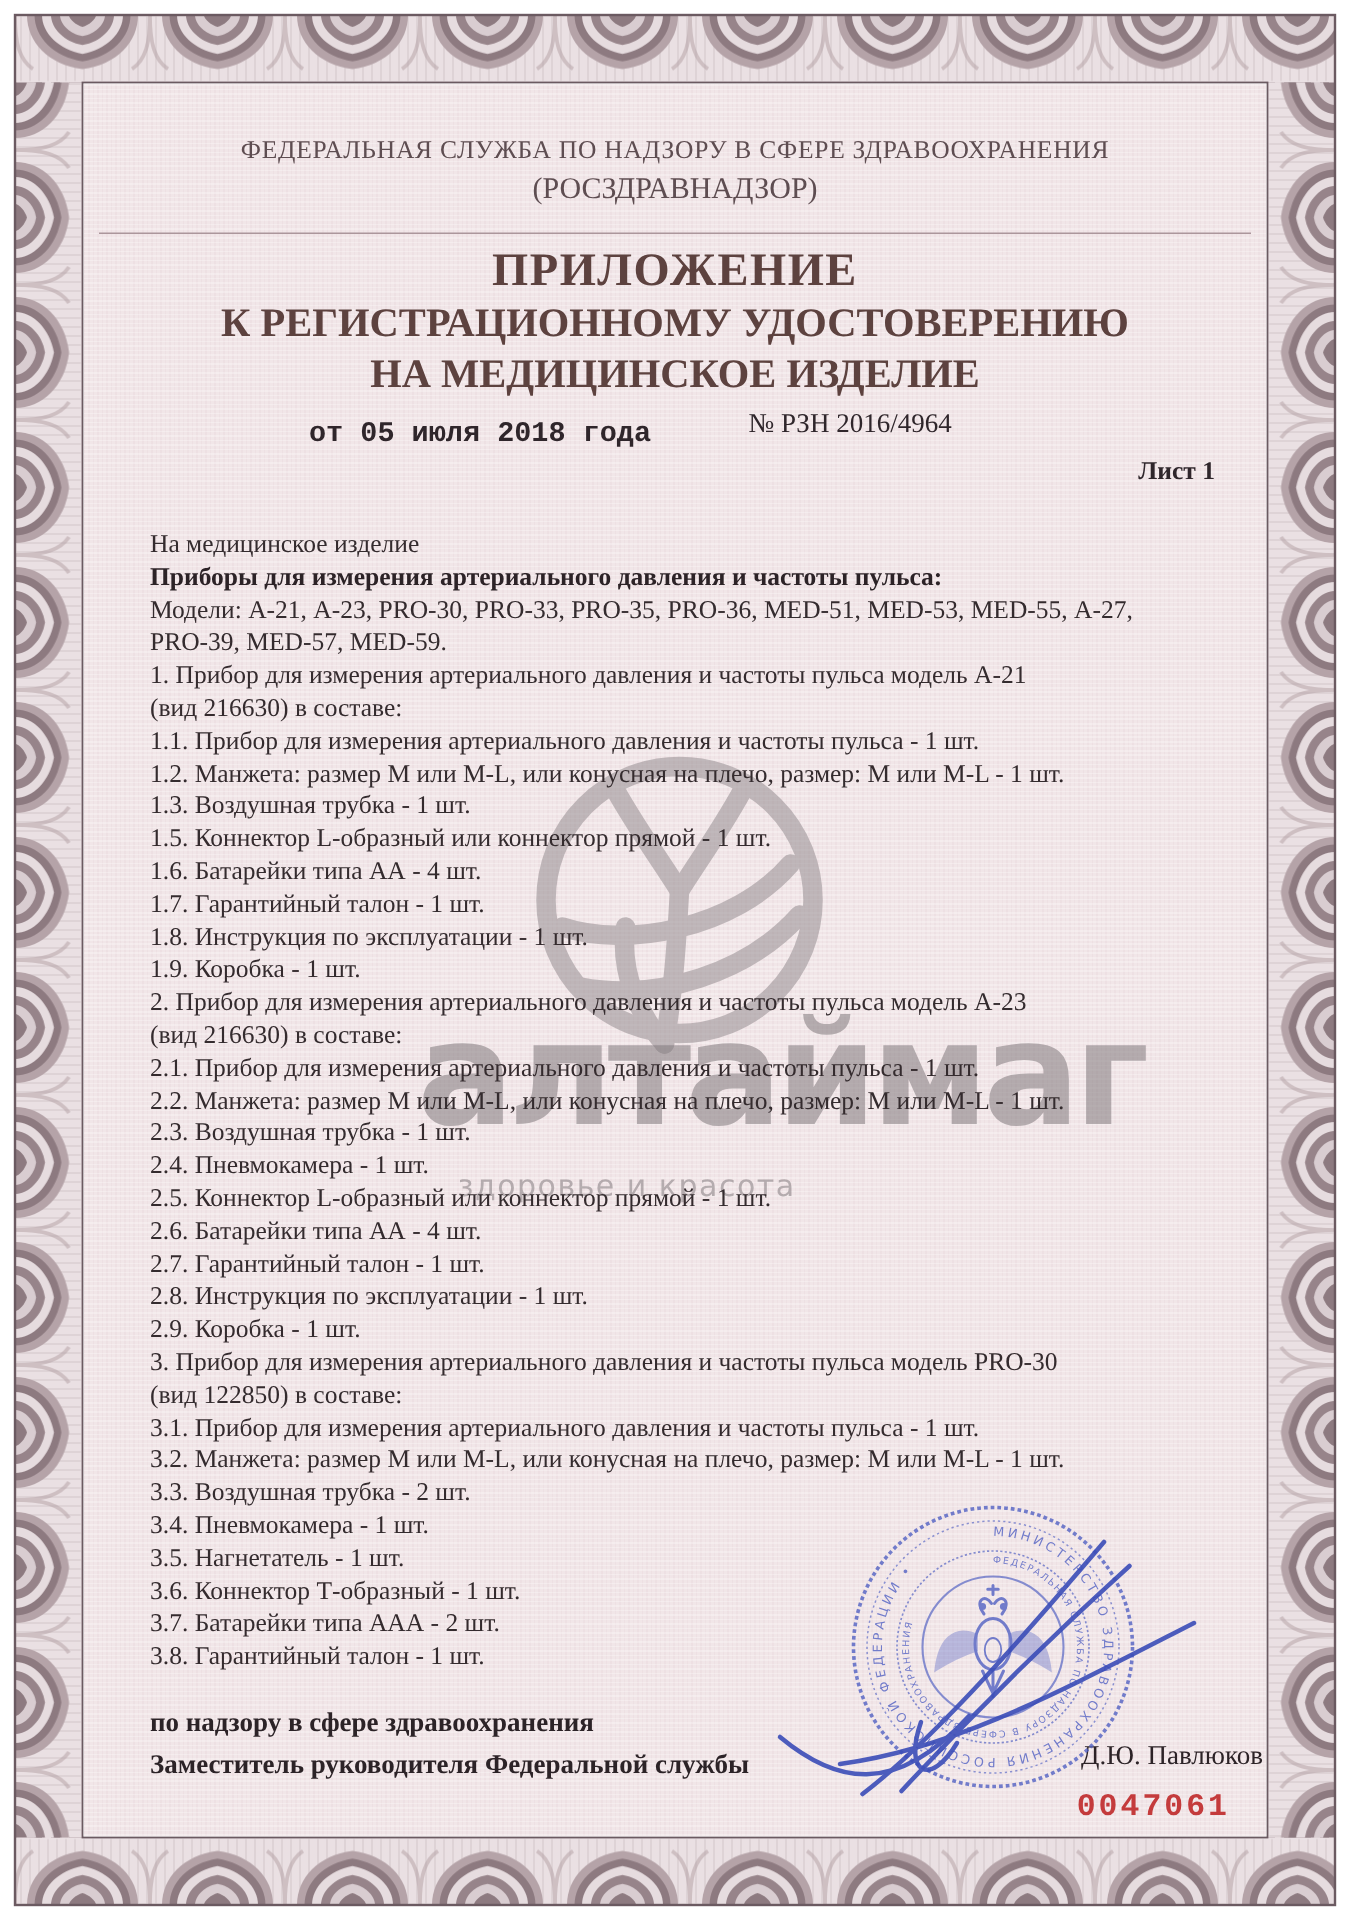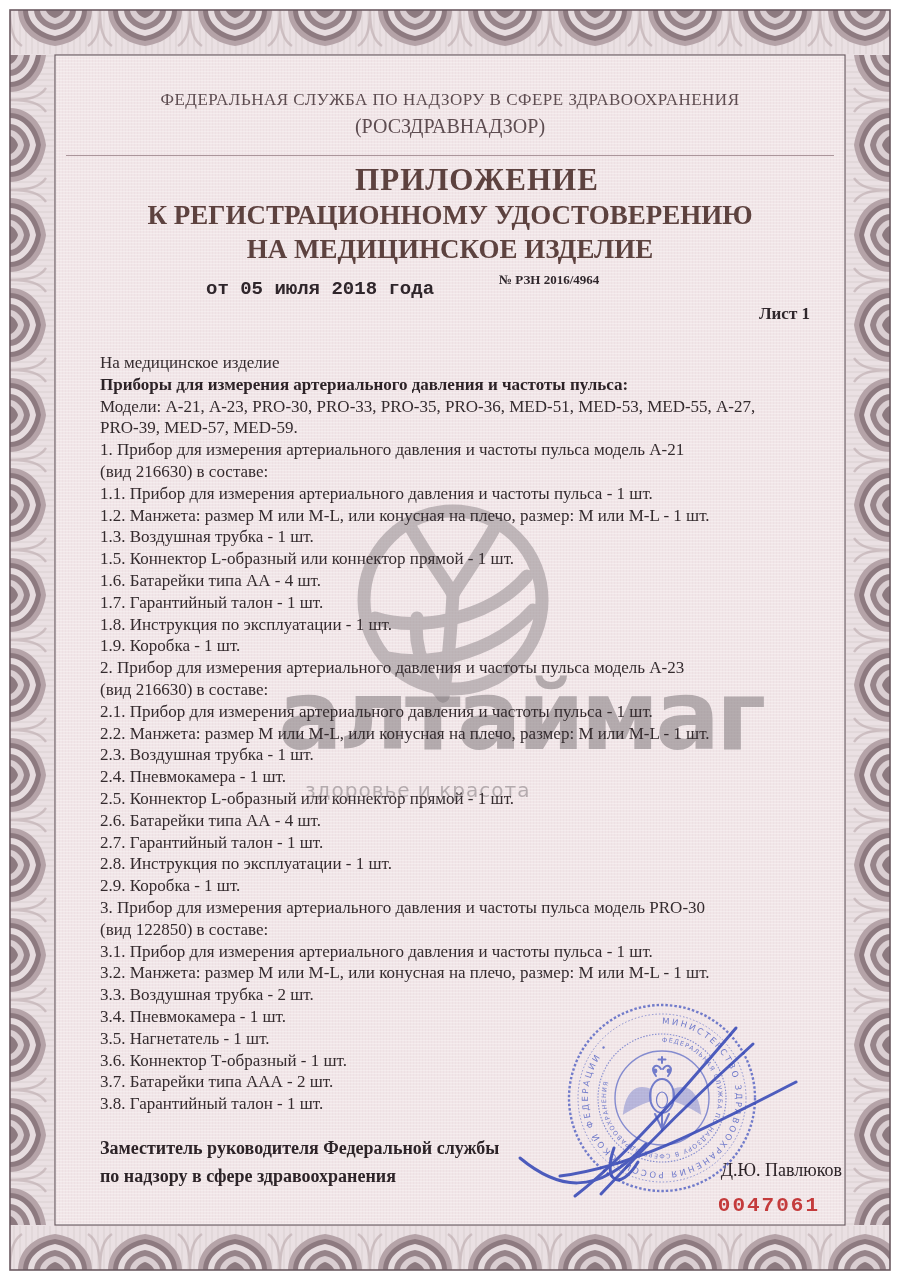--- a/index.html
+++ b/index.html
@@ -11,27 +11,27 @@
            repeating-linear-gradient(0deg, rgba(255,255,255,.28) 0 1px, rgba(255,255,255,0) 1px 3px),
            repeating-linear-gradient(90deg, rgba(225,203,209,.22) 0 1px, rgba(255,255,255,0) 1px 3px),
            #f1e6e8;}
   .layer-text{position:absolute;inset:0;z-index:2;}
   .watermark{position:absolute;inset:0;z-index:1;pointer-events:none;}
   .agency{position:absolute;top:34px;left:0;width:100%;text-align:center;color:#5e4d51;}
   .agency-1{font-size:17px;letter-spacing:.5px;}
   .agency-2{font-size:20px;margin-top:5px;}
   .divider{position:absolute;top:99px;left:10px;right:10px;height:0;border-top:1px solid #ab969b;}
   .t1{position:absolute;top:106px;left:0;width:100%;text-align:center;
-      font-size:31px;font-weight:bold;color:#5d423f;letter-spacing:1px;padding-left:27px;}
+      font-size:31px;font-weight:bold;color:#5d423f;letter-spacing:1px;}
   .t2{position:absolute;top:144px;left:0;width:100%;text-align:center;
       font-size:27px;font-weight:bold;color:#5d423f;}
   .t3{position:absolute;top:178px;left:0;width:100%;text-align:center;
       font-size:27px;font-weight:bold;color:#5d423f;}
   .meta-date{position:absolute;top:222px;left:150px;font-size:19px;font-weight:bold;color:#2f262b;font-family:Liberation Mono, monospace;}
-  .meta-num{position:absolute;top:216px;left:443px;font-size:13px;font-weight:bold;color:#2f262b;text-align:right;}
+  .meta-num{position:absolute;top:216px;left:443px;font-size:18px;font-weight:normal;color:#2f262b;text-align:right;}
   .meta-sheet{position:absolute;top:248px;right:34px;font-size:17px;font-weight:bold;color:#2f262b;}
   .body{position:absolute;top:296px;left:44px;right:20px;}
   .body-line{font-size:17px;line-height:21.8px;color:#342b2e;white-space:nowrap;}
   .body-line.bold{font-weight:bold;color:#2c2327;}
   .sign-block{position:absolute;top:1078px;left:44px;right:26px;}
   .sign-line{font-size:18px;line-height:28px;font-weight:bold;color:#2c2327;white-space:nowrap;}
   .signer-name{position:absolute;top:1104px;right:2px;font-size:18px;font-weight:normal;color:#2c2327;}
   .serial{position:absolute;top:1138px;right:24px;font-size:21px;font-weight:bold;
           font-family:"Liberation Mono", monospace;color:#c43b3c;letter-spacing:2px;margin-left:20px;}
   .wm-logo{position:absolute;left:291px;top:444px;opacity:.5;}
@@ -145,22 +145,22 @@
           <div class="body-line">3.2. Манжета: размер М или M-L, или конусная на плечо, размер: М или M-L - 1 шт.</div>
           <div class="body-line">3.3. Воздушная трубка - 2 шт.</div>
           <div class="body-line">3.4. Пневмокамера - 1 шт.</div>
           <div class="body-line">3.5. Нагнетатель - 1 шт.</div>
           <div class="body-line">3.6. Коннектор Т-образный - 1 шт.</div>
           <div class="body-line">3.7. Батарейки типа ААА - 2 шт.</div>
           <div class="body-line">3.8. Гарантийный талон - 1 шт.</div>
         </div>
 
       <div class="sign-block">
+        <div class="sign-line">по надзору в сфере здравоохранения</div>
         <div class="sign-line">Заместитель руководителя Федеральной службы</div>
-        <div class="sign-line">по надзору в сфере здравоохранения</div>
       </div>
       <div class="signer-name">Д.Ю. Павлюков</div>
       <div class="serial">0047061</div>
     </div>
   </div>
 
   <svg class="stamp-svg" width="900" height="1280" viewBox="0 0 900 1280">
     <g transform="translate(662,1098)" opacity="0.78">
       <circle r="93" fill="none" stroke="#4e5ec2" stroke-width="2.4" stroke-dasharray="2.5 2"></circle>
       <circle r="84" fill="none" stroke="#4e5ec2" stroke-width="1" stroke-dasharray="1.5 2" opacity="0.8"></circle>

